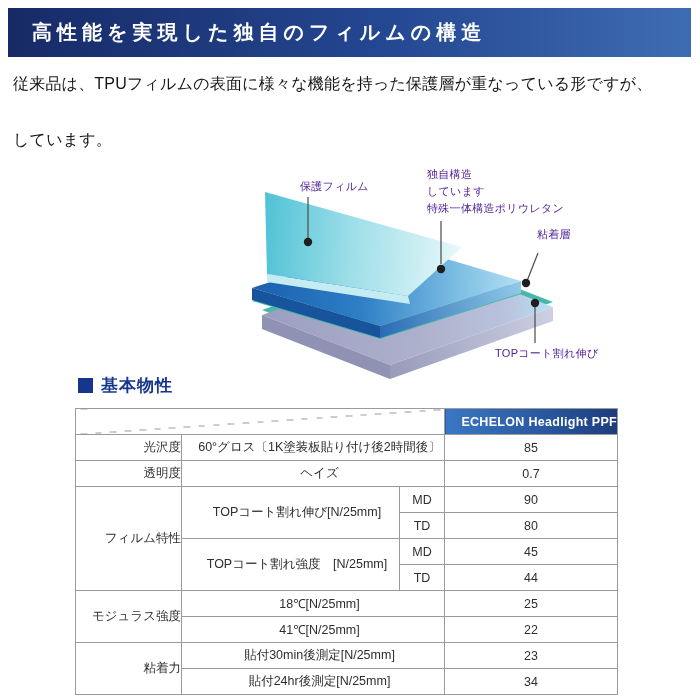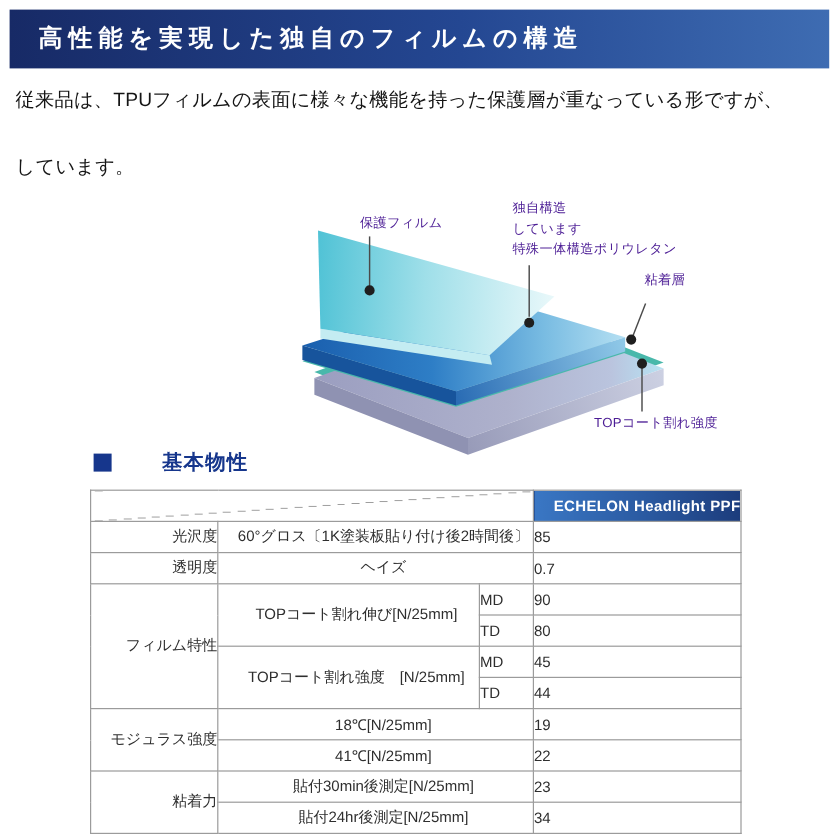--- a/index.html
+++ b/index.html
@@ -32,21 +32,21 @@
   }
   .lbl-protect{left:300px;top:178px;}
   .lbl-unique{left:427px;top:166px;}
   .lbl-adhesive{left:537px;top:226px;}
   .lbl-pet{left:495px;top:345px;}
   
   .section-head{
     position:absolute;left:78px;top:374px;display:flex;align-items:center;gap:8px;
   }
   .section-square{width:15px;height:15px;background:#16368c;}
-  .section-title{font-size:17px;font-weight:600;color:#16368c;letter-spacing:1px;margin-left:34px;}
+  .section-title{font-size:17px;font-weight:600;color:#16368c;letter-spacing:1px;}
   
   .spec-table{
     position:absolute;left:75px;top:408px;width:542px;
     border-collapse:collapse;table-layout:fixed;
     font-size:12.5px;color:#2e2e2e;
   }
   .spec-table col.c1{width:106px;}
   .spec-table col.c2{width:218px;}
   .spec-table col.c3{width:45px;}
   .spec-table col.c4{width:173px;}
@@ -59,21 +59,21 @@
     background:linear-gradient(to bottom right,
       transparent 49.55%, #9b9b9b 49.55%, #9b9b9b 50.45%, transparent 50.45%);
   }
   th.product-cell{
     background:linear-gradient(90deg,#3a77c4 0%,#2a59a0 55%,#1c3c7c 100%);
     color:#ffffff;font-size:12.5px;font-weight:700;text-align:right;
     letter-spacing:0.3px;
   }
   .spec-table td.cat{padding-left:10px;text-align:right;}
   .spec-table td.desc{padding-left:13px;text-align:center;}
-  .spec-table td.ctr{margin-top:45px;}
+  .spec-table td.ctr{text-align:center;margin-top:45px;}
 </style>
 </head>
 <body>
 
 <div class="banner">
   <div class="banner-title">高性能を実現した独自のフィルムの構造</div>
 </div>
 
 <div class="intro">
   <span>従来品は、TPUフィルムの表面に様々な機能を持った保護層が重なっている形ですが、</span><br>
@@ -139,21 +139,21 @@
 
 <div class="diag-label lbl-protect">保護フィルム</div>
 <div class="diag-label lbl-unique">
   <span>独自構造</span><br>
   <span>しています</span><br>
   <span>特殊一体構造ポリウレタン</span>
 </div>
 <div class="diag-label lbl-adhesive">
   <span>粘着層</span><br>
 </div>
-<div class="diag-label lbl-pet">TOPコート割れ強度</div>
+<div class="diag-label lbl-pet">TOPコート割れ伸び</div>
 
 <div class="section-head">
   <span class="section-square"></span>
   <span class="section-title">基本物性</span>
 </div>
 
 <table class="spec-table">
   <colgroup>
       <col class="c1">
       <col class="c2">
@@ -190,21 +190,21 @@
     <td class="ctr">MD</td>
     <td class="ctr">45</td>
   </tr>
   <tr>
     <td class="ctr">TD</td>
     <td class="ctr">44</td>
   </tr>
   <tr>
     <td class="cat" rowspan="2">モジュラス強度</td>
     <td class="desc" colspan="2">18℃[N/25mm]</td>
-    <td class="ctr">19</td>
+    <td class="ctr">25</td>
   </tr>
   <tr>
     <td class="desc" colspan="2">41℃[N/25mm]</td>
     <td class="ctr">22</td>
   </tr>
   <tr>
     <td class="cat" rowspan="2">粘着力</td>
     <td class="desc" colspan="2">貼付30min後測定[N/25mm]</td>
     <td class="ctr">23</td>
   </tr>

